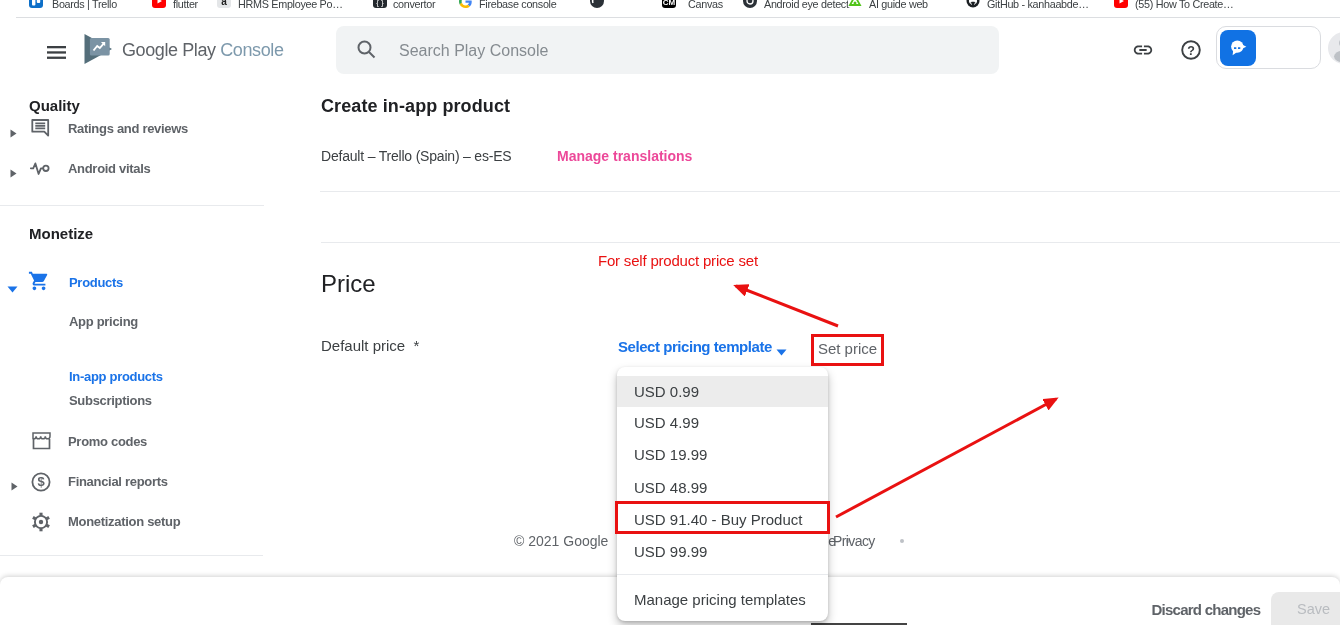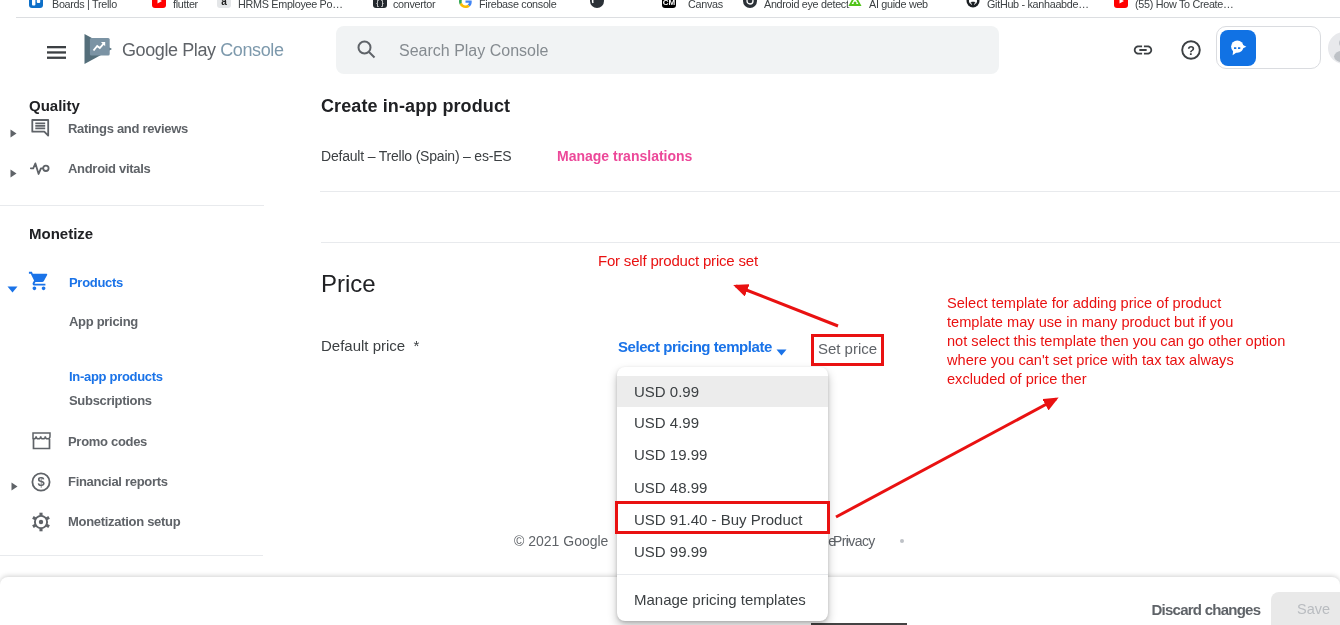--- a/index.html
+++ b/index.html
@@ -124,21 +124,20 @@
   <div class="abs dd cy" style="top:519.4px;">USD 91.40 - Buy Product</div>
   <div class="abs dd cy" style="top:551.4px;">USD 99.99</div>
   <div class="hr" style="left:617px;top:574px;width:211px;z-index:4;"></div>
   <div class="abs dd cy" style="top:598.7px;">Manage pricing templates</div>
 
   <div class="abs" style="left:811px;top:334px;width:73px;height:32px;border:3px solid #e91111;box-sizing:border-box;z-index:6;"></div>
   <div class="abs" style="left:814px;top:347.5px;width:67px;text-align:center;font-size:15px;color:#5f6368;z-index:6;transform:translateY(-50%);">Set price</div>
 
   <div class="abs" style="left:615px;top:501px;width:215px;height:33px;border:3px solid #e91111;box-sizing:border-box;z-index:6;"></div>
 
-  <div class="abs red" style="left:947px;top:294px;font-size:14.6px;line-height:19px;z-index:6;">Select template for adding price of product<br>template may use in many product but if you<br>not select this template then you can go other option<br>where you can't set price with tax tax always<br>excluded of price ther</div>
 
   <svg class="abs" style="left:0;top:0;z-index:6;pointer-events:none;" width="1340" height="625">
     <defs>
       <marker id="ah" markerUnits="userSpaceOnUse" markerWidth="16" markerHeight="13" refX="12" refY="6.5" orient="auto">
           <path d="M0 0 L15 6.5 L0 13 Z" fill="#e91111"></path>
         </marker>
     </defs>
     <line x1="838" y1="326" x2="736" y2="286" stroke="#e91111" stroke-width="3" marker-end="url(#ah)"></line>
     <line x1="836" y1="517" x2="1056" y2="399" stroke="#e91111" stroke-width="3" marker-end="url(#ah)"></line>
   </svg>

